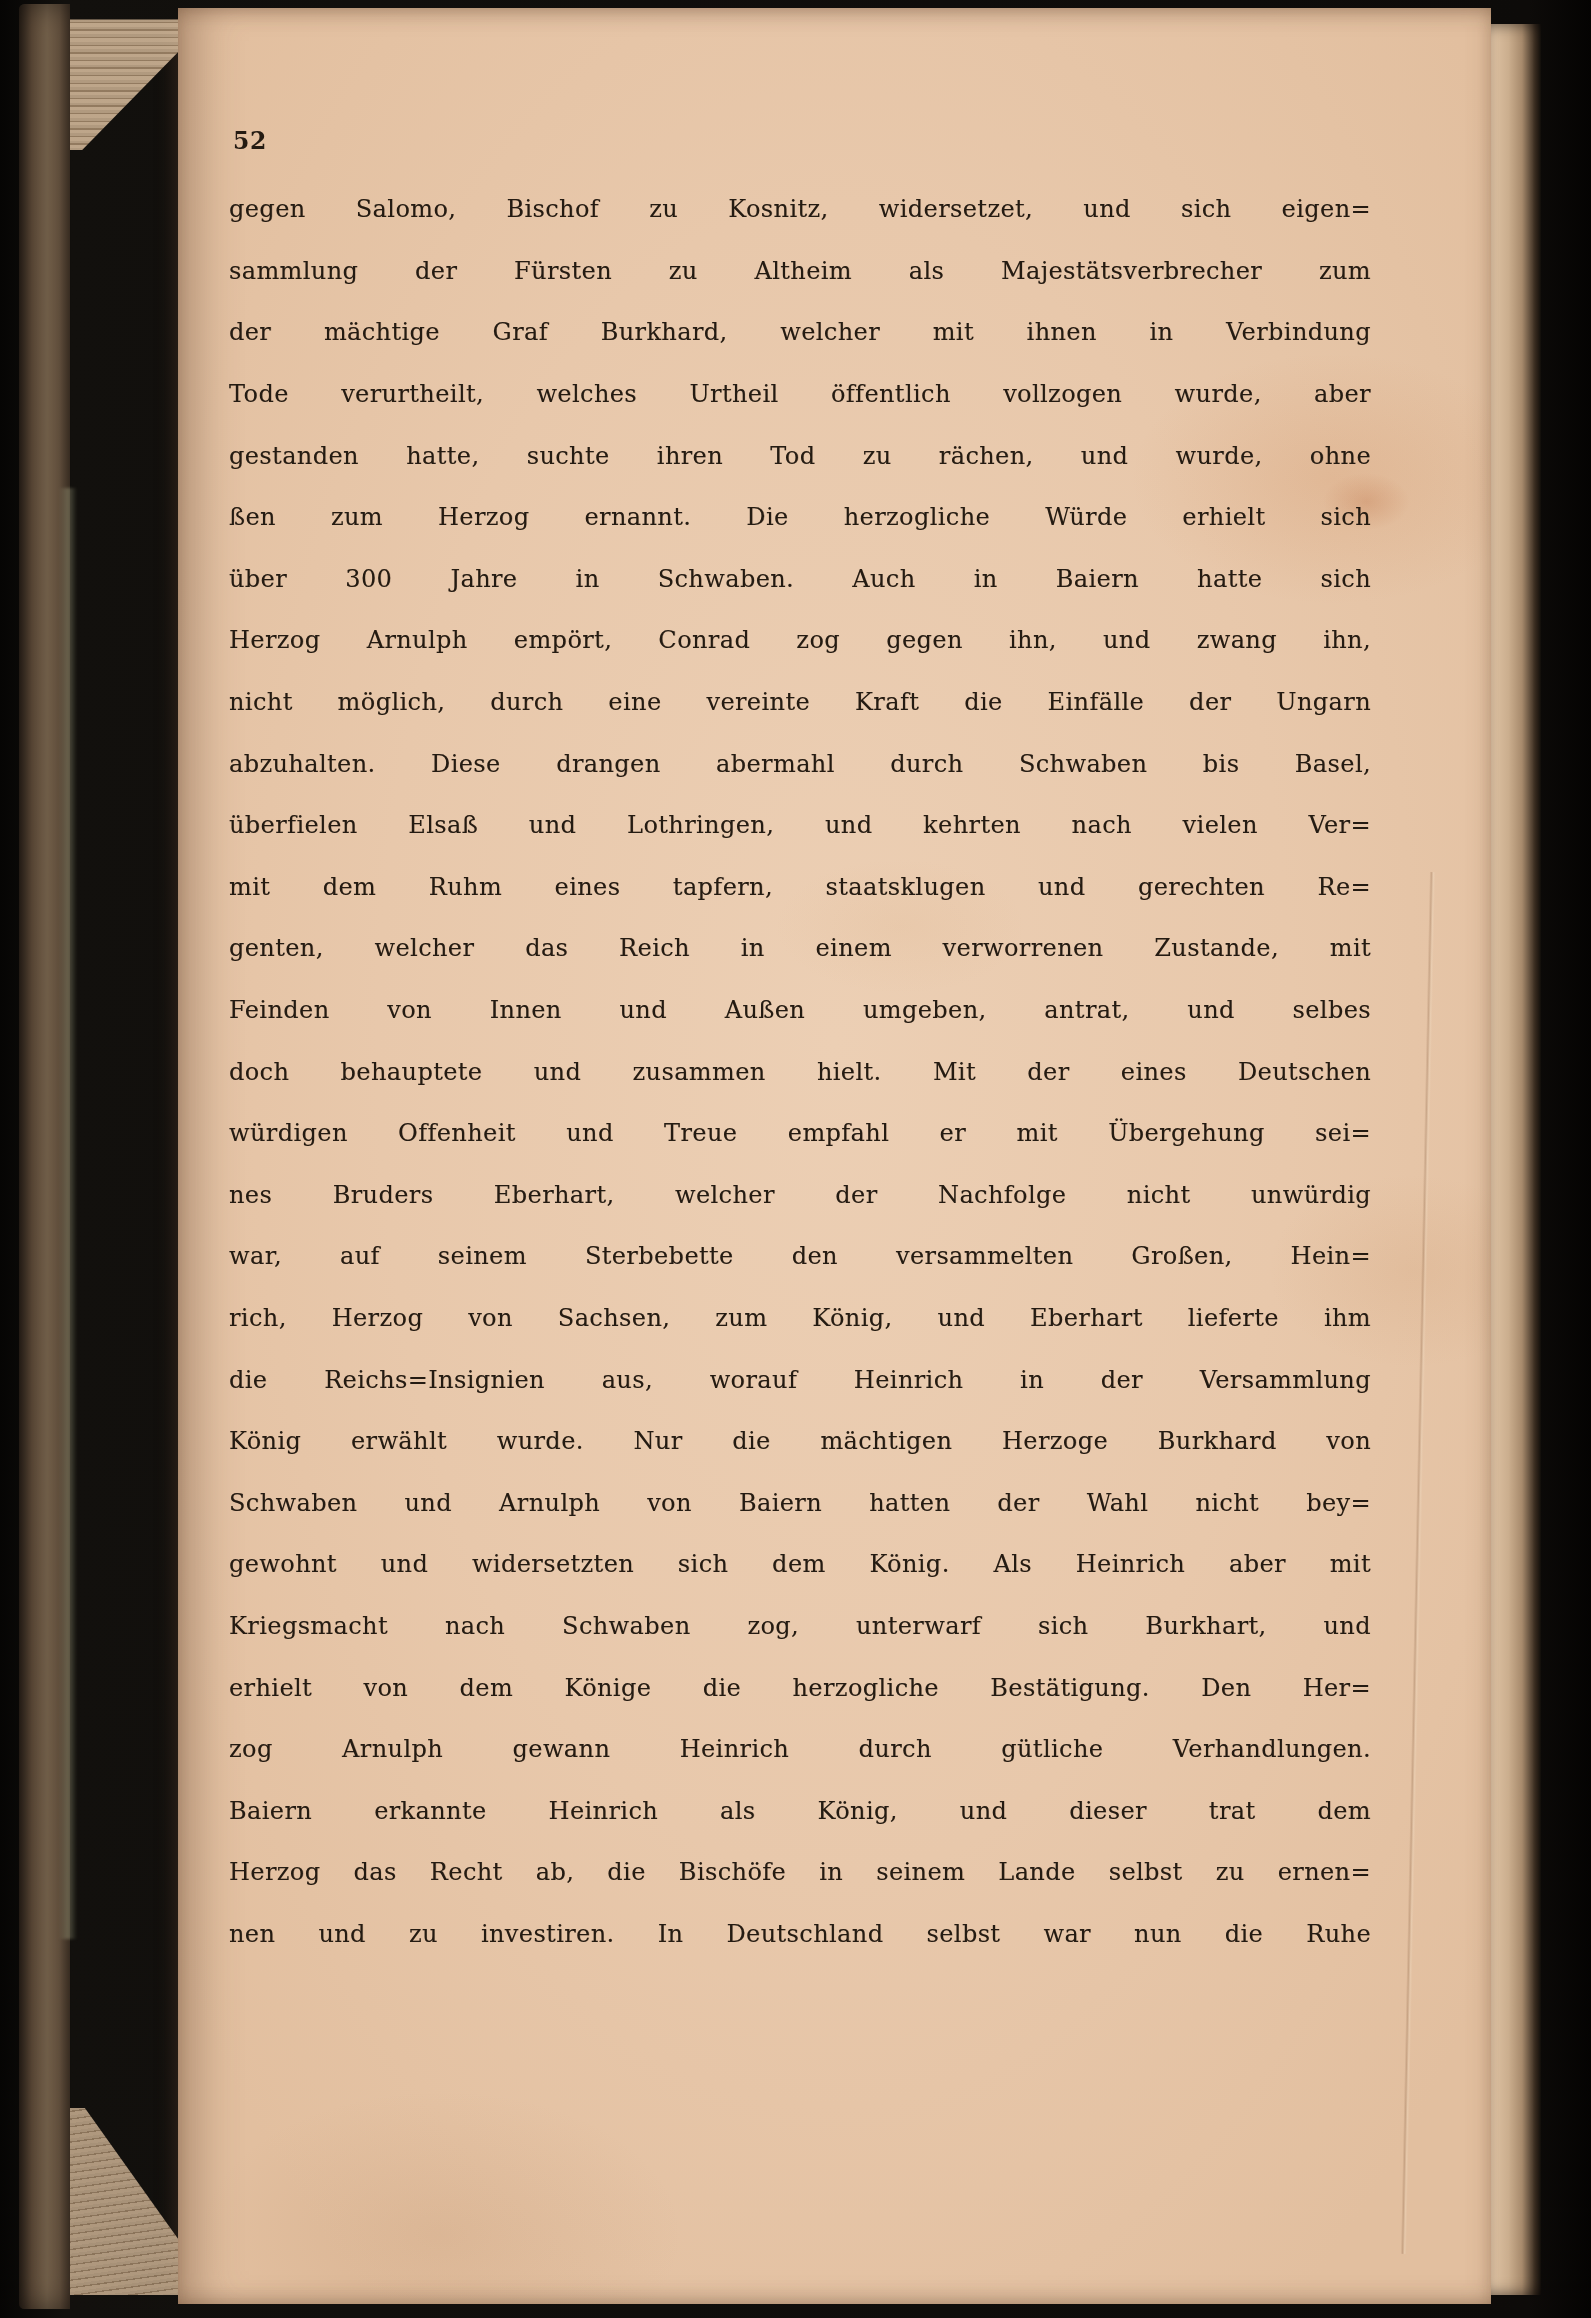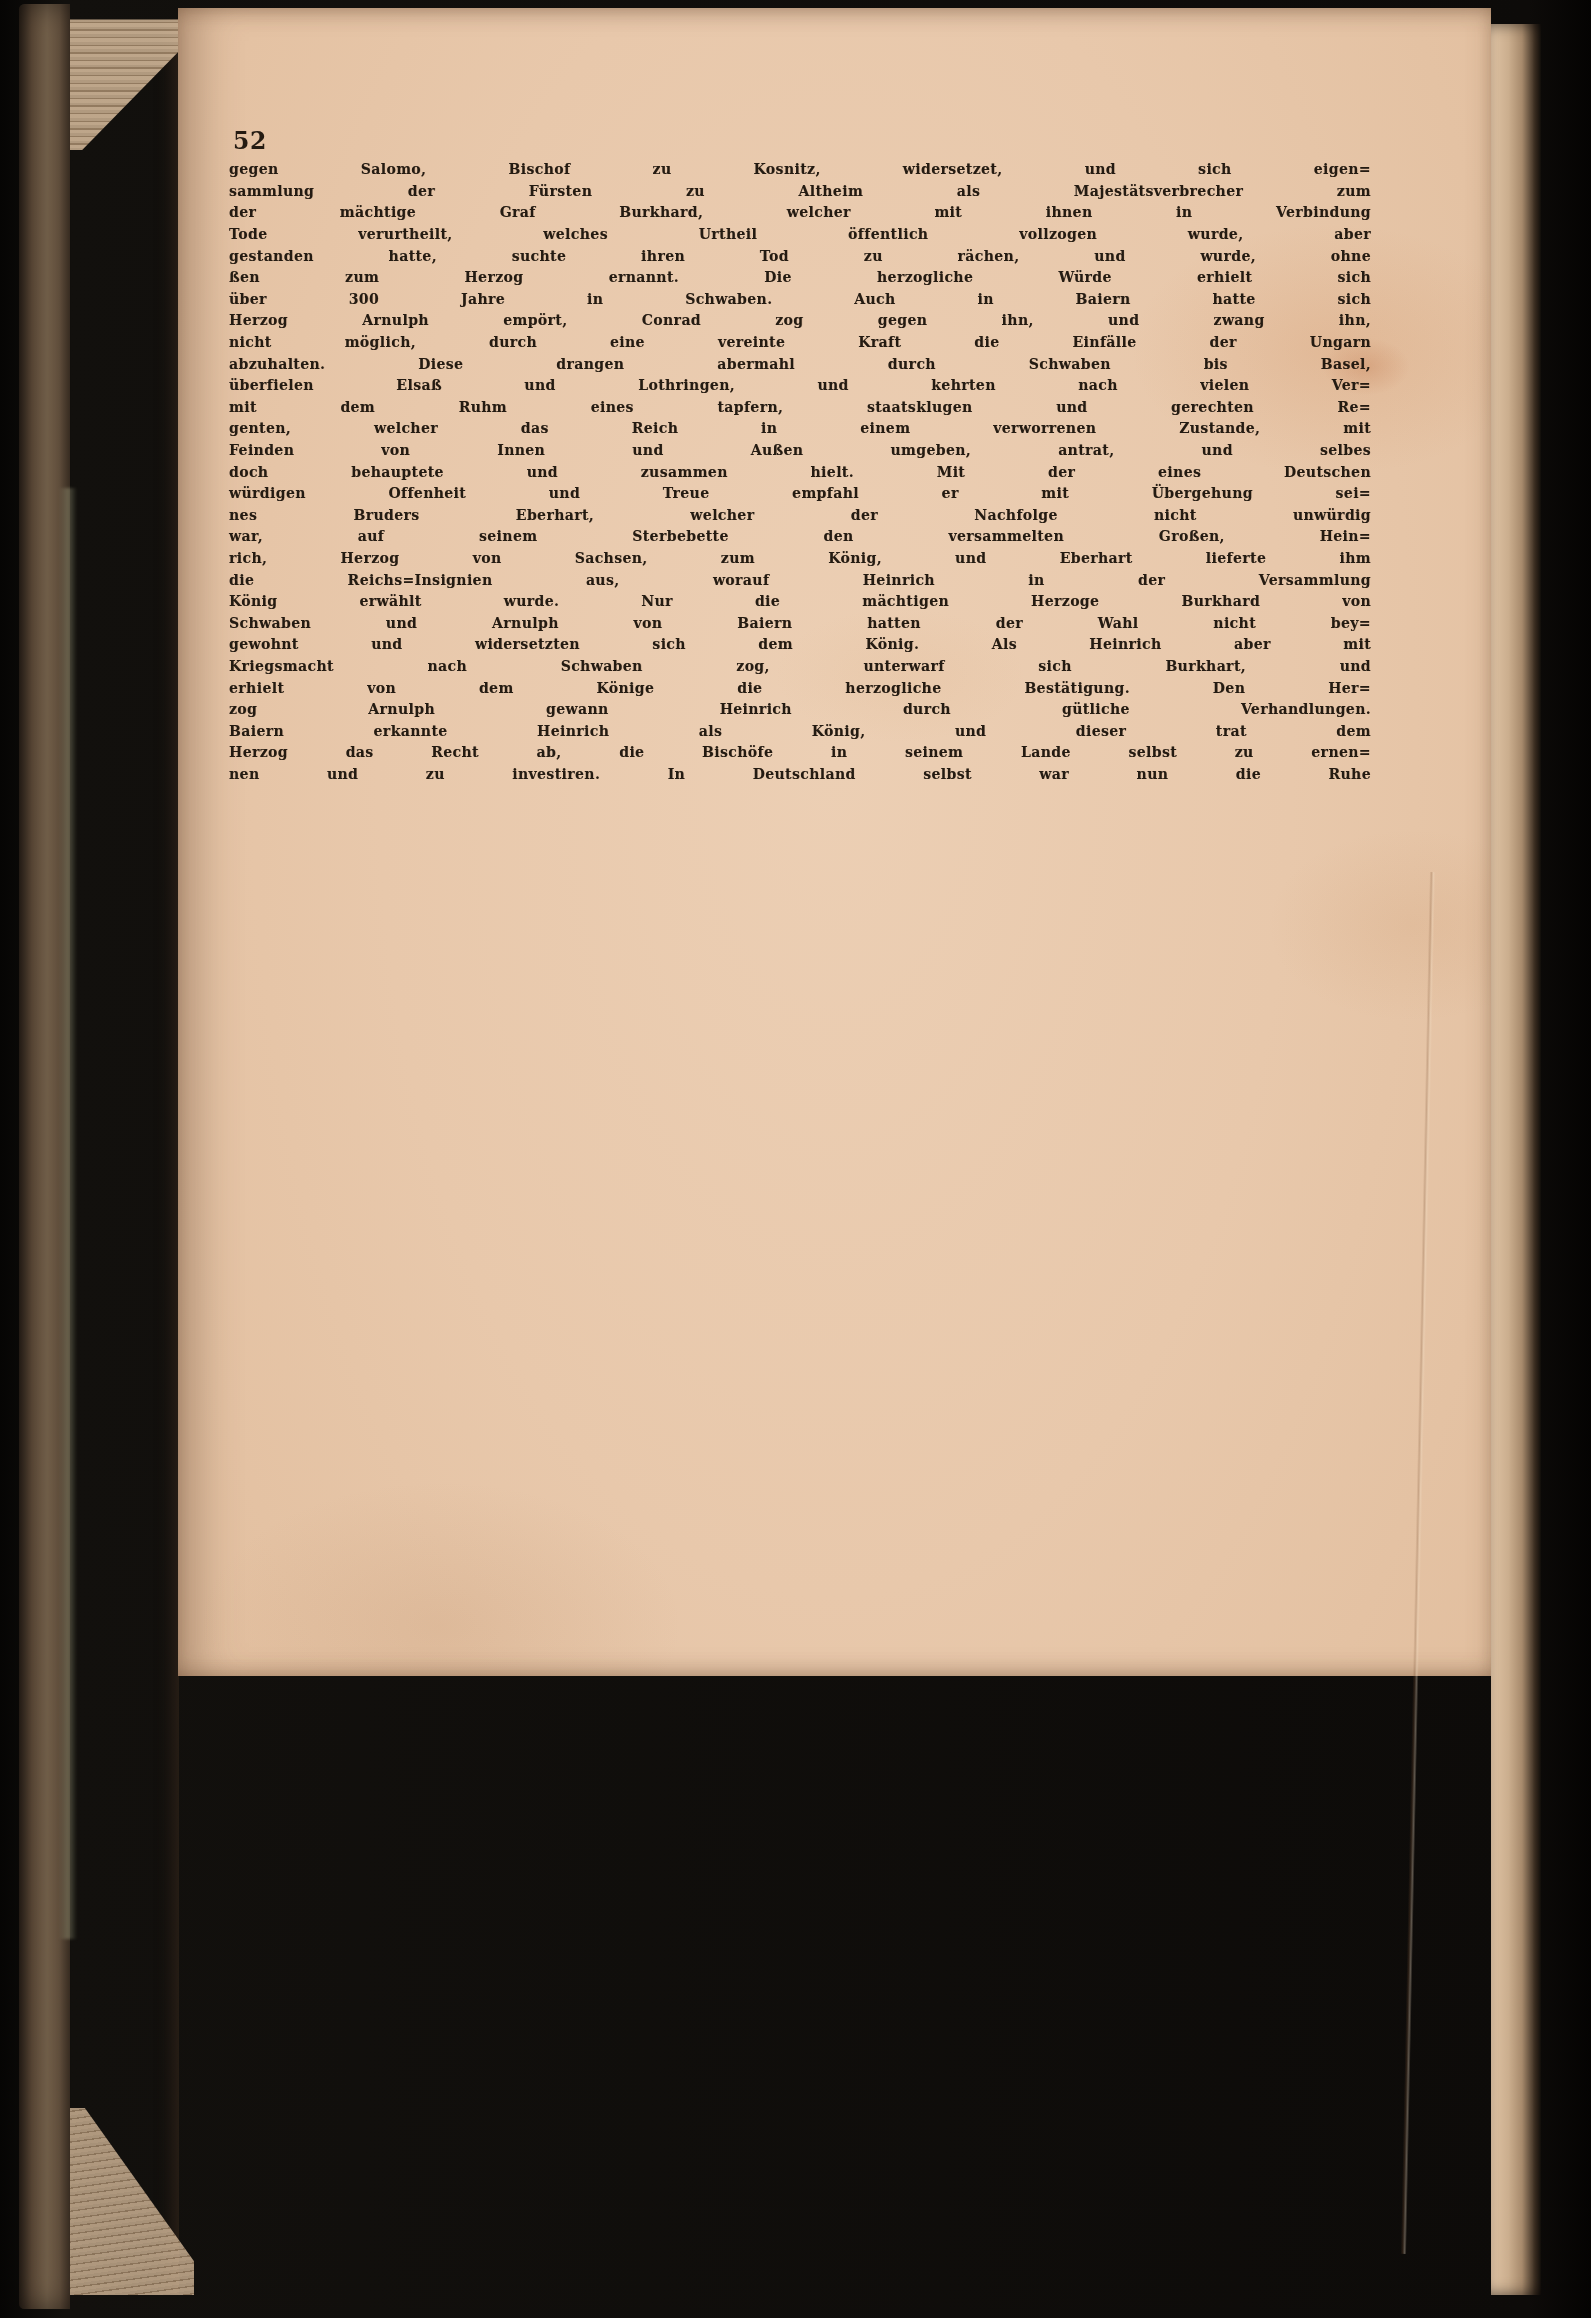--- a/index.html
+++ b/index.html
@@ -46,21 +46,21 @@
     opacity: 0.85;
   }
   .page-corner-stack-bottom {
     position: absolute; left: 70px; top: 2108px; width: 124px; height: 187px;
     background: repeating-linear-gradient(172deg, #cdb293 0 2.8px, #a98d6e 2.8px 4.1px, #d6ba9a 4.1px 7.6px);
     clip-path: polygon(0 0, 12% 0, 100% 82%, 100% 100%, 0 100%);
     opacity: 0.8;
   }
 
   .book-page {
-    position: absolute; left: 178px; top: 8.3px; width: 1313px; height: 1668px;
+    position: absolute; left: 178px; top: 8.3px; width: 1313px; height: 2296px;
     background:
       radial-gradient(ellipse 290px 180px at 88% 20.5%, rgba(196,116,60,0.16), rgba(196,116,60,0) 70%),
       radial-gradient(ellipse 62px 41px at 90.5% 21.5%, rgba(175,85,40,0.22), rgba(175,85,40,0) 70%),
       radial-gradient(ellipse 207px 138px at 94% 55%, rgba(190,130,80,0.12), rgba(190,130,80,0) 70%),
       radial-gradient(ellipse 346px 207px at 20% 97%, rgba(170,120,80,0.14), rgba(170,120,80,0) 70%),
       radial-gradient(ellipse 180px 97px at 55% 40%, rgba(210,160,110,0.10), rgba(210,160,110,0) 70%),
       radial-gradient(ellipse 829px 1520px at 50% 45%, #eccfb4 0%, #e8c8ab 55%, #e2bf9f 100%);
     box-shadow:
       inset 38px 0 48px -24px rgba(95,65,42,0.45),
       inset -9.7px 0 23.5px -8.3px rgba(120,85,55,0.30),
@@ -84,29 +84,30 @@
   .page-number {
     position: absolute; left: 55px; top: 119px;
     font-size: 23.5px; font-weight: 700; color: var(--ink, #241b12);
     letter-spacing: 0.7px;
   }
 
   .text-block {
     position: absolute; left: 51px; top: 151px; width: 1142px;
   }
   .line {
-    font-size: 14px;
+    font-size: 24px;
     line-height: 21.6px;
-    font-weight: 700;
+    font-weight: 400;
     color: var(--ink, #241b12);
     letter-spacing: 0.4px;
     text-align: justify;
     text-align-last: justify;
     white-space: normal;
     text-shadow: 0.3px 0.3px 0 rgba(60,40,25,0.35);
+    margin-top: 40px;
   }
 </style>
 </head>
 <body>
 
 <div class="scan-bg"></div>
 
 <div class="book-cover-left">
   <div class="cover-highlight"></div>
 </div>

